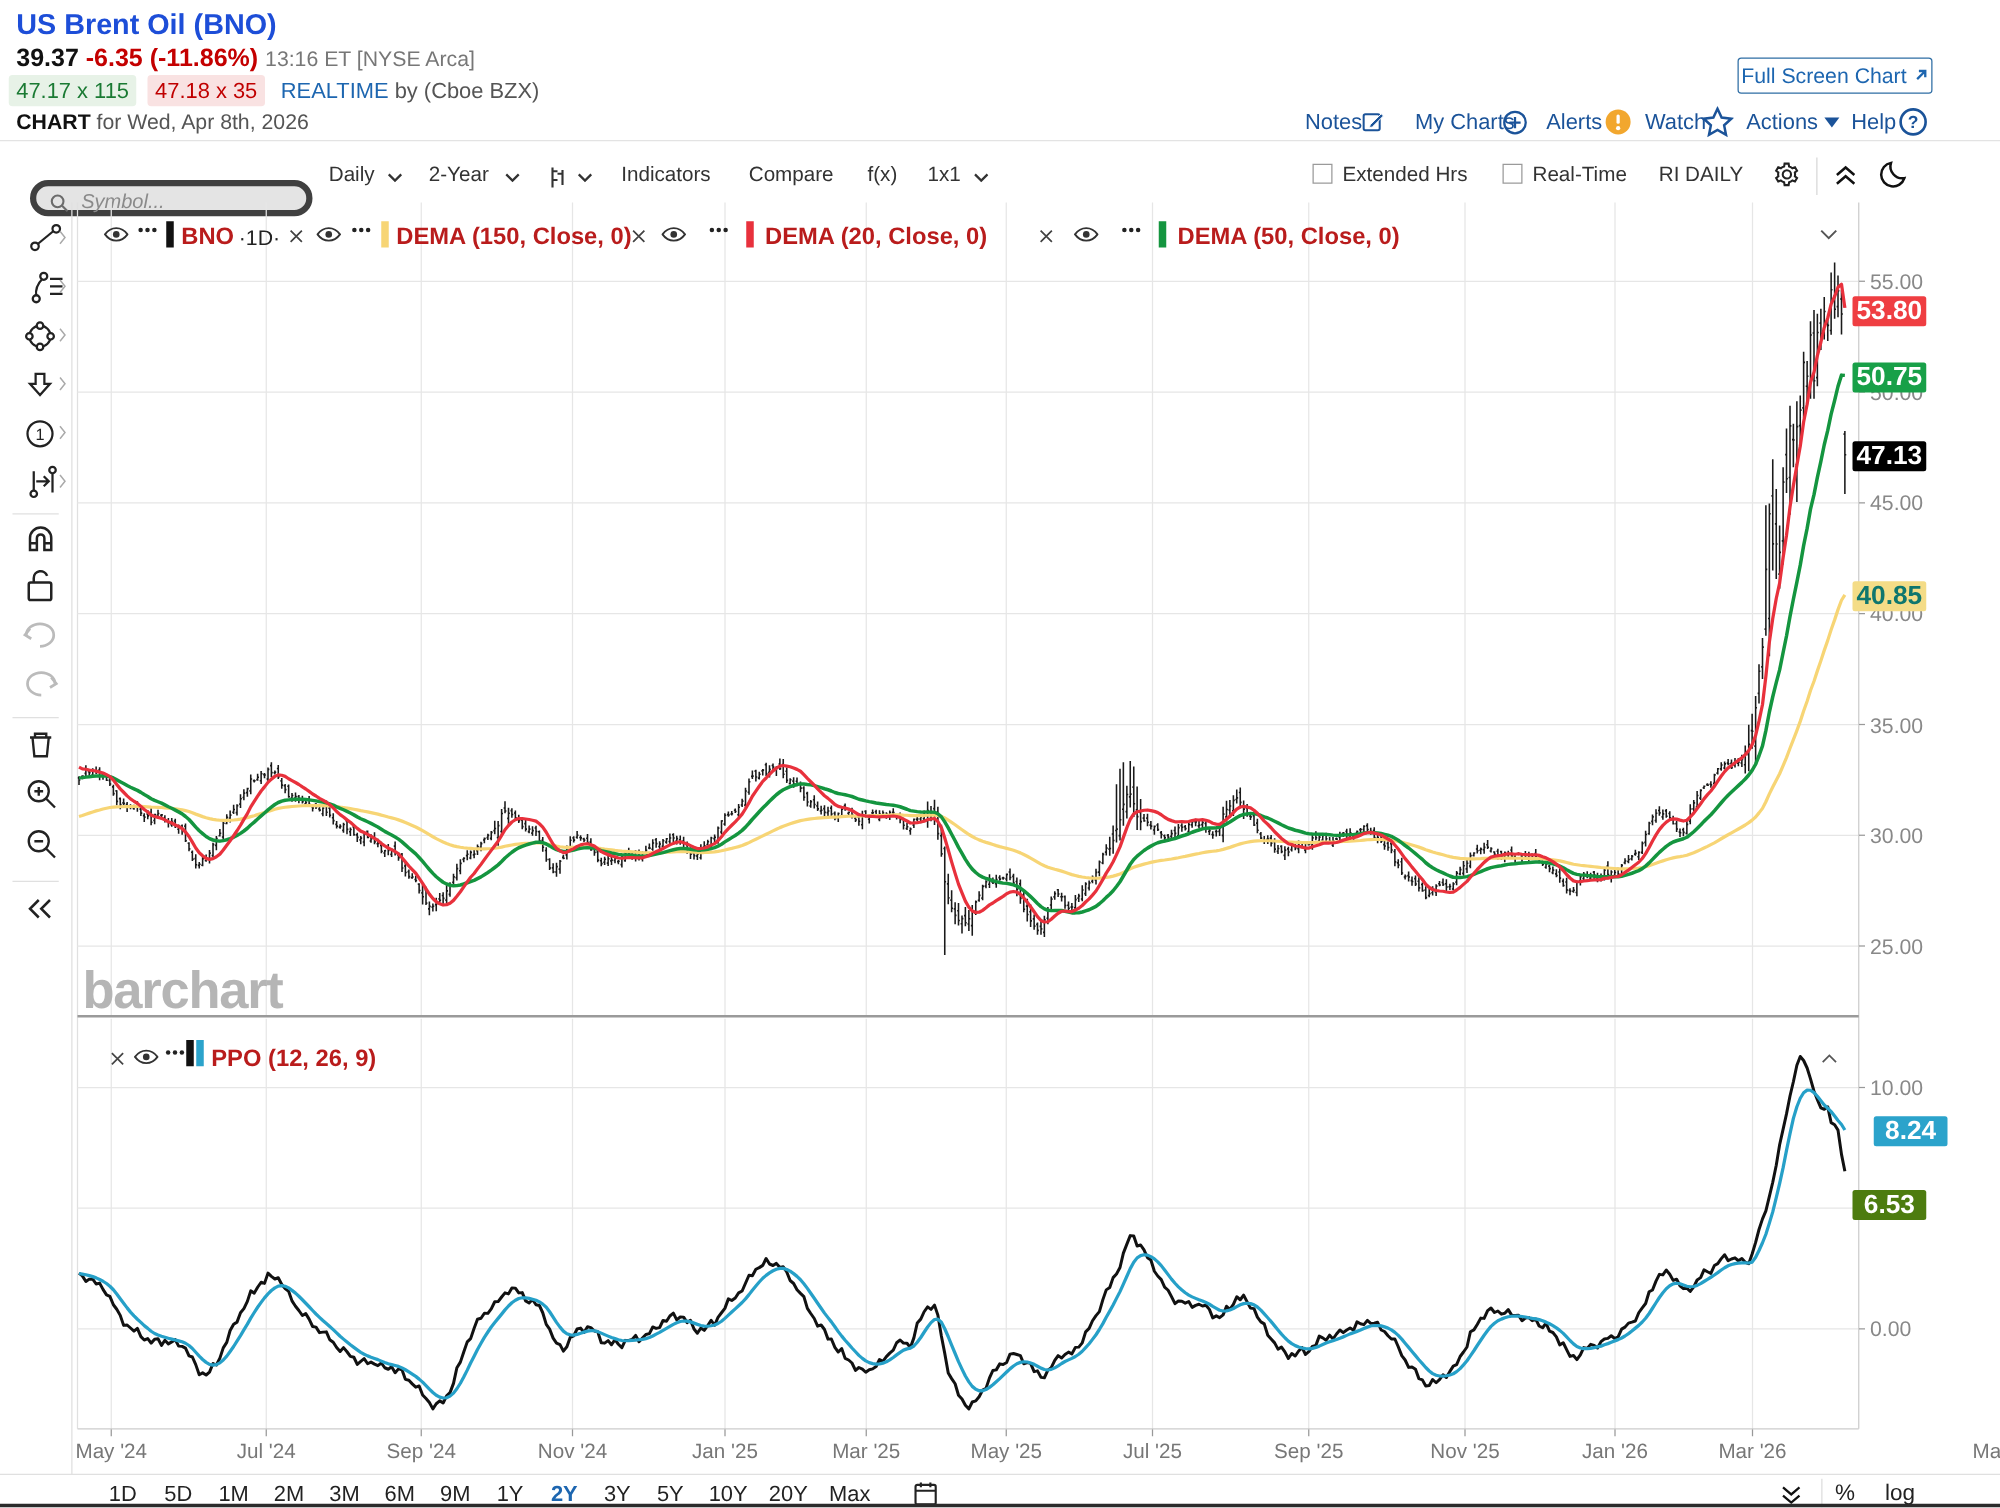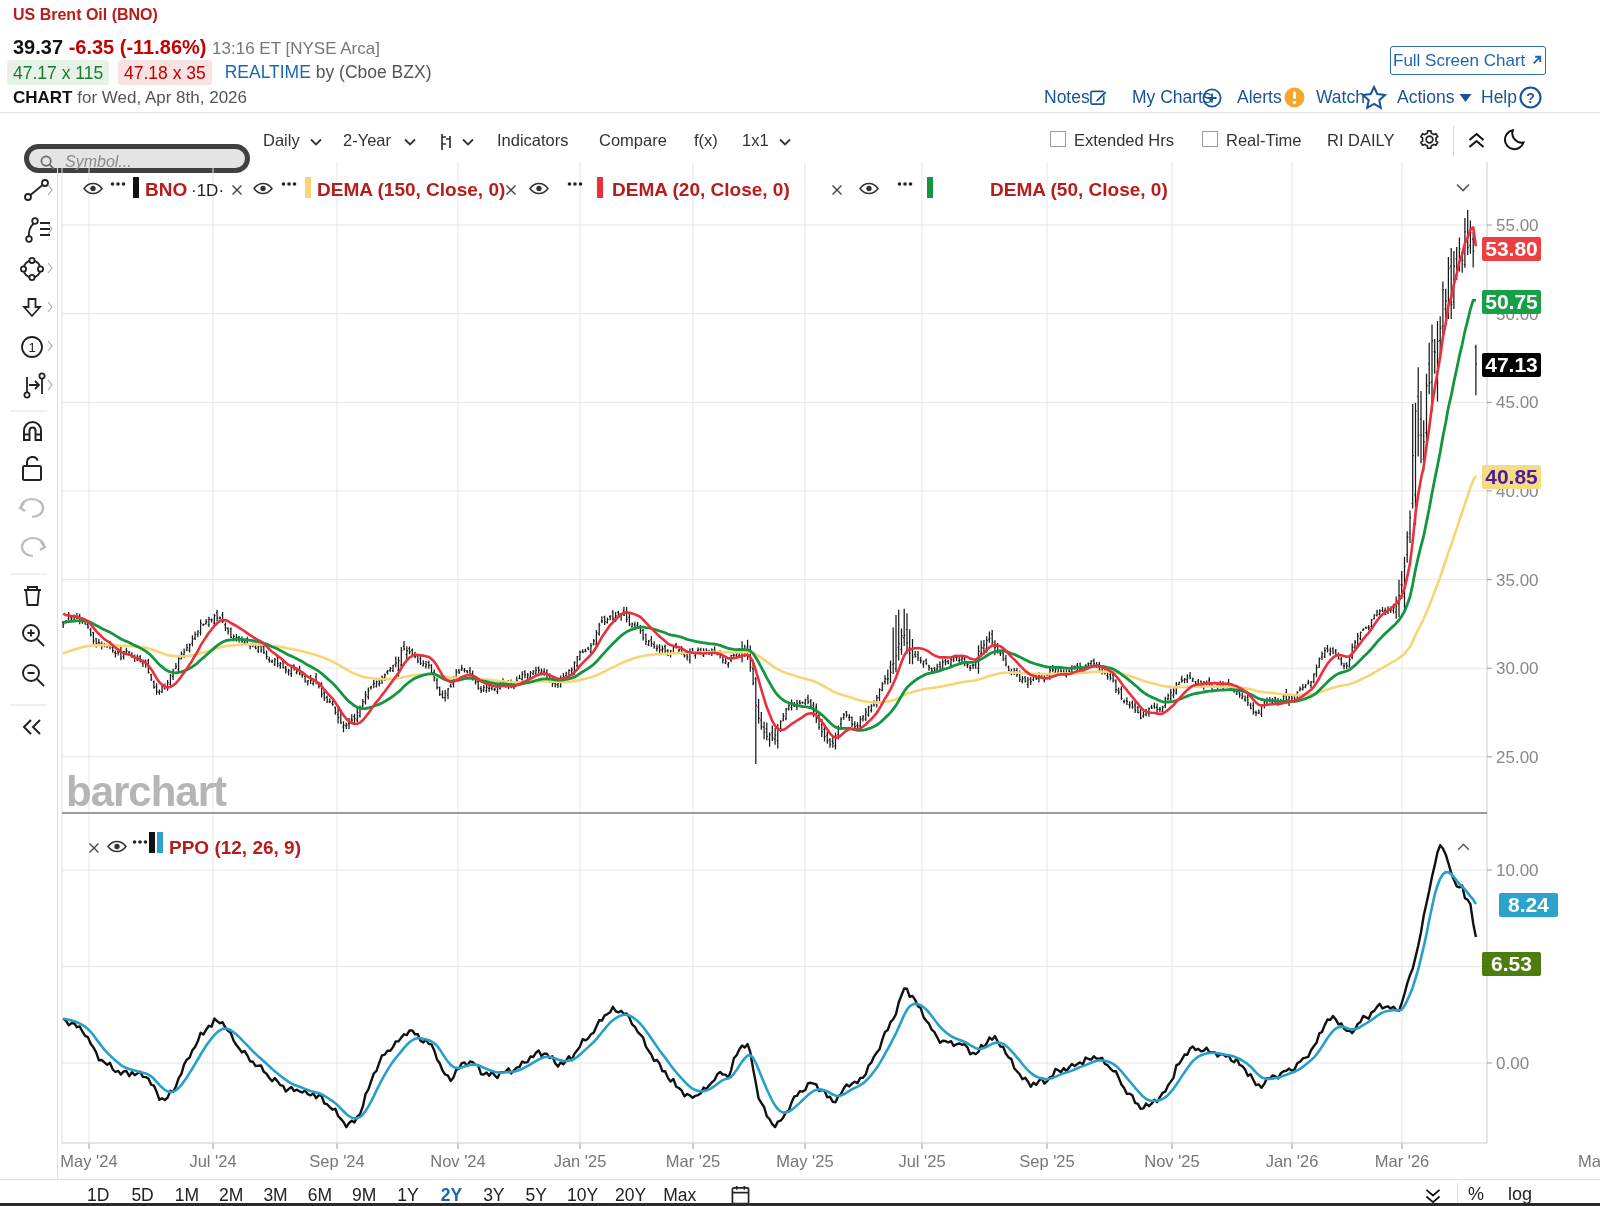--- a/index.html
+++ b/index.html
@@ -9,21 +9,21 @@
 .ylab { position:absolute; left:1496px; font-size:17px; color:#888; }
 .xlab { position:absolute; top:1152px; width:80px; text-align:center; font-size:16.5px; color:#777; }
 .badge { position:absolute; left:1482px; width:59px; height:24px; border-radius:2px; color:#fff; font-size:21px; font-weight:bold; text-align:center; line-height:24px; }
 .blue { color:#1d66b0; }
 .hdrlink { font-size:17.5px; color:#1b5399; }
 .tbtxt { font-size:16.5px; color:#333; }
 .lgb { font-size:19px; font-weight:bold; color:#b91c1c; }
 </style></head>
 <body>
 
-<div class="abs" style="left:13px;top:6px;font-size:16px;font-weight:bold;color:#b91c1c;">US Brent Oil (BNO)</div>
+<div class="abs" style="left:13px;top:6px;font-size:23px;font-weight:bold;color:#1d4ed8;">US Brent Oil (BNO)</div>
 <div class="abs" style="left:13px;top:36px;font-size:20px;color:#111;"><b>39.37</b> <b style="color:#c40000;">-6.35 (-11.86%)</b> <span style="font-size:17px;color:#777;">13:16 ET [NYSE Arca]</span></div>
 <div class="abs" style="left:7px;top:62px;font-size:17.5px;">
  <span style="background:#e7f2e7;color:#1a7a33;padding:2.5px 6px;border-radius:3px;">47.17 x 115</span>
  <span style="background:#f9e2e2;color:#c00000;padding:2.5px 6px;border-radius:3px;margin-left:4px;">47.18 x 35</span>
  <span style="color:#1d66b0;margin-left:8px;">REALTIME</span> <span style="color:#555;">by (Cboe BZX)</span>
 </div>
 <div class="abs" style="left:13px;top:88px;font-size:17px;color:#555;"><b style="color:#111;">CHART</b> for Wed, Apr 8th, 2026</div>
 
 <div class="abs" style="left:1390px;top:46px;width:156px;height:29px;border:1px solid #2e6da4;border-radius:3px;color:#1d66b0;font-size:17px;text-align:center;line-height:27px;">Full Screen Chart <svg width="13" height="13" viewBox="0 0 14 14" style="vertical-align:-1px">
       <path d="M4 10L11 3M5.5 3H11v5.5" stroke="#1d66b0" stroke-width="2" fill="none"></path>
@@ -273,21 +273,21 @@
 <div class="xlab" style="left:882px">Jul '25</div>
 <div class="xlab" style="left:1007px">Sep '25</div>
 <div class="xlab" style="left:1132px">Nov '25</div>
 <div class="xlab" style="left:1252px">Jan '26</div>
 <div class="xlab" style="left:1362px">Mar '26</div>
 <div class="abs" style="left:1578px;top:1152px;font-size:16.5px;color:#777;white-space:nowrap;">May '26</div>
 
 <div class="badge" style="top:237px;background:#ef3e42;">53.80</div>
 <div class="badge" style="top:290px;background:#18a048;">50.75</div>
 <div class="badge" style="top:353px;background:#000;">47.13</div>
-<div class="badge" style="top:465px;background:#f4dc87;color:#4c1d95;">40.85</div>
+<div class="badge" style="top:465px;background:#f4dc87;color:#0f766e;">40.85</div>
 <div class="badge" style="top:893px;background:#2ba3cb;margin-left:17px;">8.24</div>
 <div class="badge" style="top:952px;background:#4d7c0f;">6.53</div>
 
 <div class="abs" style="left:83px;top:180px;"><svg width="20" height="15" viewBox="0 0 24 16" style="vertical-align:-2px">
       <path d="M12 2C7 2 3 5.5 1.2 8 3 10.5 7 14 12 14s9-3.5 10.8-6C21 5.5 17 2 12 2z" fill="none" stroke="#333" stroke-width="1.8"></path>
       <circle cx="12" cy="8" r="3.2" fill="#333"></circle>
     </svg></div>
 <div class="abs" style="left:110px;top:179px;"><svg width="16" height="12" viewBox="0 0 16 12" style="vertical-align:2px">
       <circle cx="2.5" cy="5" r="1.8" fill="#222"></circle>
       <circle cx="8" cy="5" r="1.8" fill="#222"></circle>
@@ -330,21 +330,21 @@
 <div class="abs" style="left:859px;top:180px;"><svg width="20" height="15" viewBox="0 0 24 16" style="vertical-align:-2px">
       <path d="M12 2C7 2 3 5.5 1.2 8 3 10.5 7 14 12 14s9-3.5 10.8-6C21 5.5 17 2 12 2z" fill="none" stroke="#333" stroke-width="1.8"></path>
       <circle cx="12" cy="8" r="3.2" fill="#333"></circle>
     </svg></div>
 <div class="abs" style="left:897px;top:179px;"><svg width="16" height="12" viewBox="0 0 16 12" style="vertical-align:2px">
       <circle cx="2.5" cy="5" r="1.8" fill="#222"></circle>
       <circle cx="8" cy="5" r="1.8" fill="#222"></circle>
       <circle cx="13.5" cy="5" r="1.8" fill="#222"></circle>
     </svg></div>
 <div class="abs" style="left:927px;top:177px;width:6px;height:21px;background:#14953f;"></div>
-<div class="abs lgb" style="left:942px;top:179px;margin-left:48px;">DEMA (50, Close, 0)</div>
+<div class="abs lgb" style="left:942px;top:179px;">DEMA (50, Close, 0)</div>
 <svg class="abs" width="14" height="9" viewBox="0 0 14 9" style="left:1456px;top:183px;">
     <path d="M1 1.5l6 6 6-6" stroke="#555" stroke-width="1.6" fill="none"></path>
   </svg>
 
 <div class="abs" style="left:88px;top:839px;"><svg width="12" height="12" viewBox="0 0 12 12" style="vertical-align:-1px">
       <path d="M1.5 1.5l9 9M10.5 1.5l-9 9" stroke="#444" stroke-width="1.4"></path>
     </svg></div>
 <div class="abs" style="left:107px;top:838px;"><svg width="20" height="15" viewBox="0 0 24 16" style="vertical-align:-2px">
       <path d="M12 2C7 2 3 5.5 1.2 8 3 10.5 7 14 12 14s9-3.5 10.8-6C21 5.5 17 2 12 2z" fill="none" stroke="#333" stroke-width="1.8"></path>
       <circle cx="12" cy="8" r="3.2" fill="#333"></circle>

